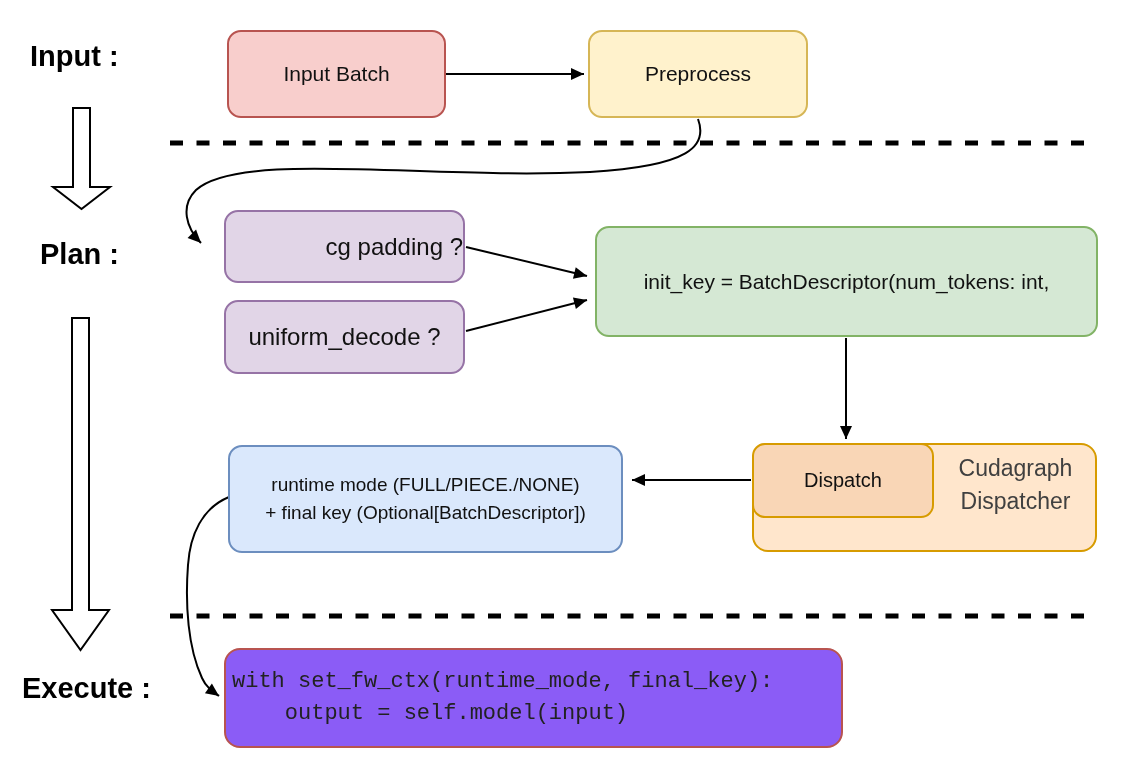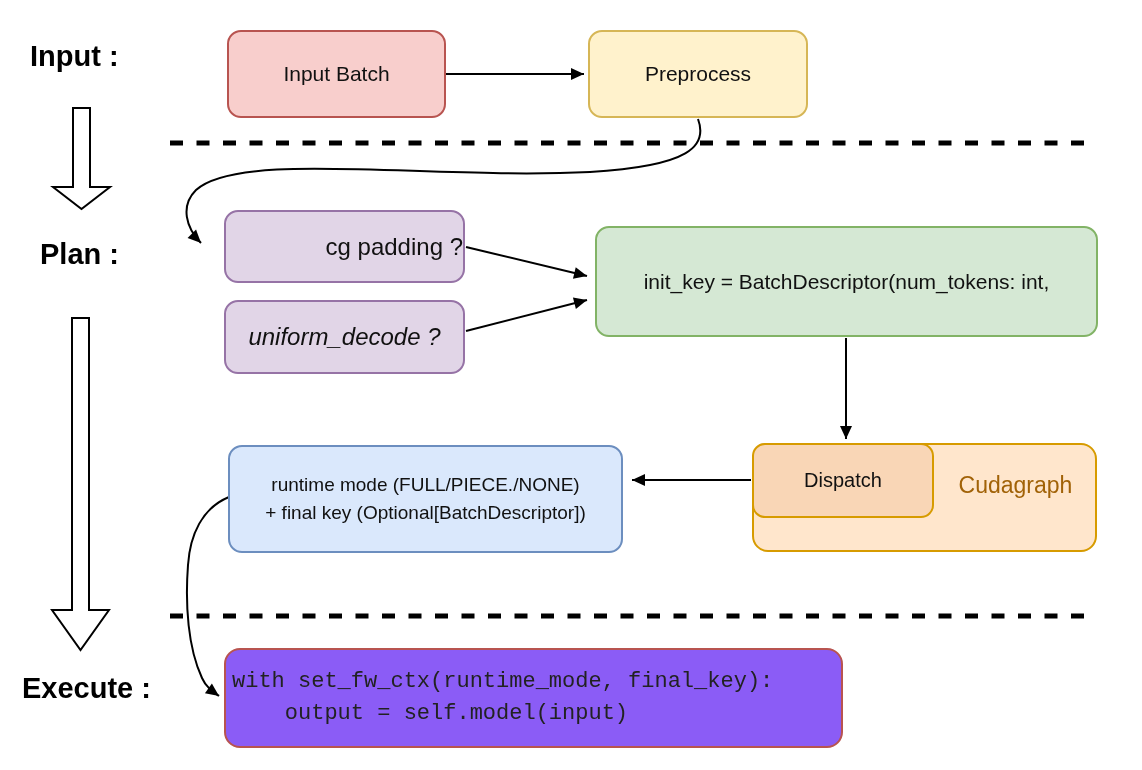--- a/index.html
+++ b/index.html
@@ -22,28 +22,28 @@
     border-radius:14px;
     display:flex;flex-direction:column;
     align-items:center;justify-content:center;
     text-align:center;color:#111;
     box-sizing:border-box;
   }
   .node .ln{display:block;}
   .node-input-batch{left:227px;top:30px;width:219px;height:88px;font-size:21px;}
   .node-preprocess{left:588px;top:30px;width:220px;height:88px;font-size:21px;}
   .node-cg-padding{left:224px;top:210px;width:241px;height:73px;font-size:24px;align-items:flex-end;}
-  .node-uniform-decode{left:224px;top:300px;width:241px;height:74px;font-size:24px;font-style:italic;}
+  .node-uniform-decode{left:224px;top:300px;width:241px;height:74px;font-size:24px;}
   .node-init-key{left:595px;top:226px;width:503px;height:111px;font-size:21px;line-height:30px;}
   .node-cudagraph{left:752px;top:443px;width:345px;height:109px;border-radius:16px;}
   .node-dispatch{left:752px;top:443px;width:182px;height:75px;font-size:20px;z-index:3;border-radius:13px;}
   .cudagraph-text{
     position:absolute;left:934px;top:443px;width:163px;height:84px;z-index:3;
     display:flex;flex-direction:column;align-items:center;justify-content:center;
-    font-size:23px;line-height:33px;color:#a16207;text-align:center;
+    font-size:23px;line-height:33px;color:#404040;text-align:center;
   }
   .node-runtime{left:228px;top:445px;width:395px;height:108px;font-size:19px;line-height:28px;}
   .node-code{
     left:224px;top:648px;width:619px;height:100px;
     font-family:"Liberation Mono","DejaVu Sans Mono",monospace;
     font-size:22px;line-height:32px;color:#222;
     align-items:flex-start;justify-content:center;
     padding-left:6px;border-radius:16px;
   }
   .node-code .ln{white-space:pre;text-align:left;}
@@ -95,20 +95,21 @@
     <span class="ln">uniform_decode ?</span>
   </div>
 
   <div class="node node-init-key" style="background-color: rgb(213, 232, 212); border-color: rgb(130, 179, 102);">
     <span class="ln">init_key = BatchDescriptor(num_tokens: int,</span>
   </div>
 
   <div class="node node-cudagraph" style="background-color: rgb(255, 230, 204); border-color: rgb(215, 155, 0);"></div>
   <div class="cudagraph-text">
     <span class="ln">Cudagraph</span>
+    <span class="ln">Dispatcher</span>
   </div>
 
   <div class="node node-dispatch" style="background-color: rgb(249, 214, 182); border-color: rgb(215, 155, 0);">
     <span class="ln">Dispatch</span>
   </div>
 
   <div class="node node-runtime" style="background-color: rgb(218, 232, 252); border-color: rgb(108, 142, 191);">
     <span class="ln">runtime mode (FULL/PIECE./NONE)</span>
     <span class="ln">+ final key (Optional[BatchDescriptor])</span>
   </div>

